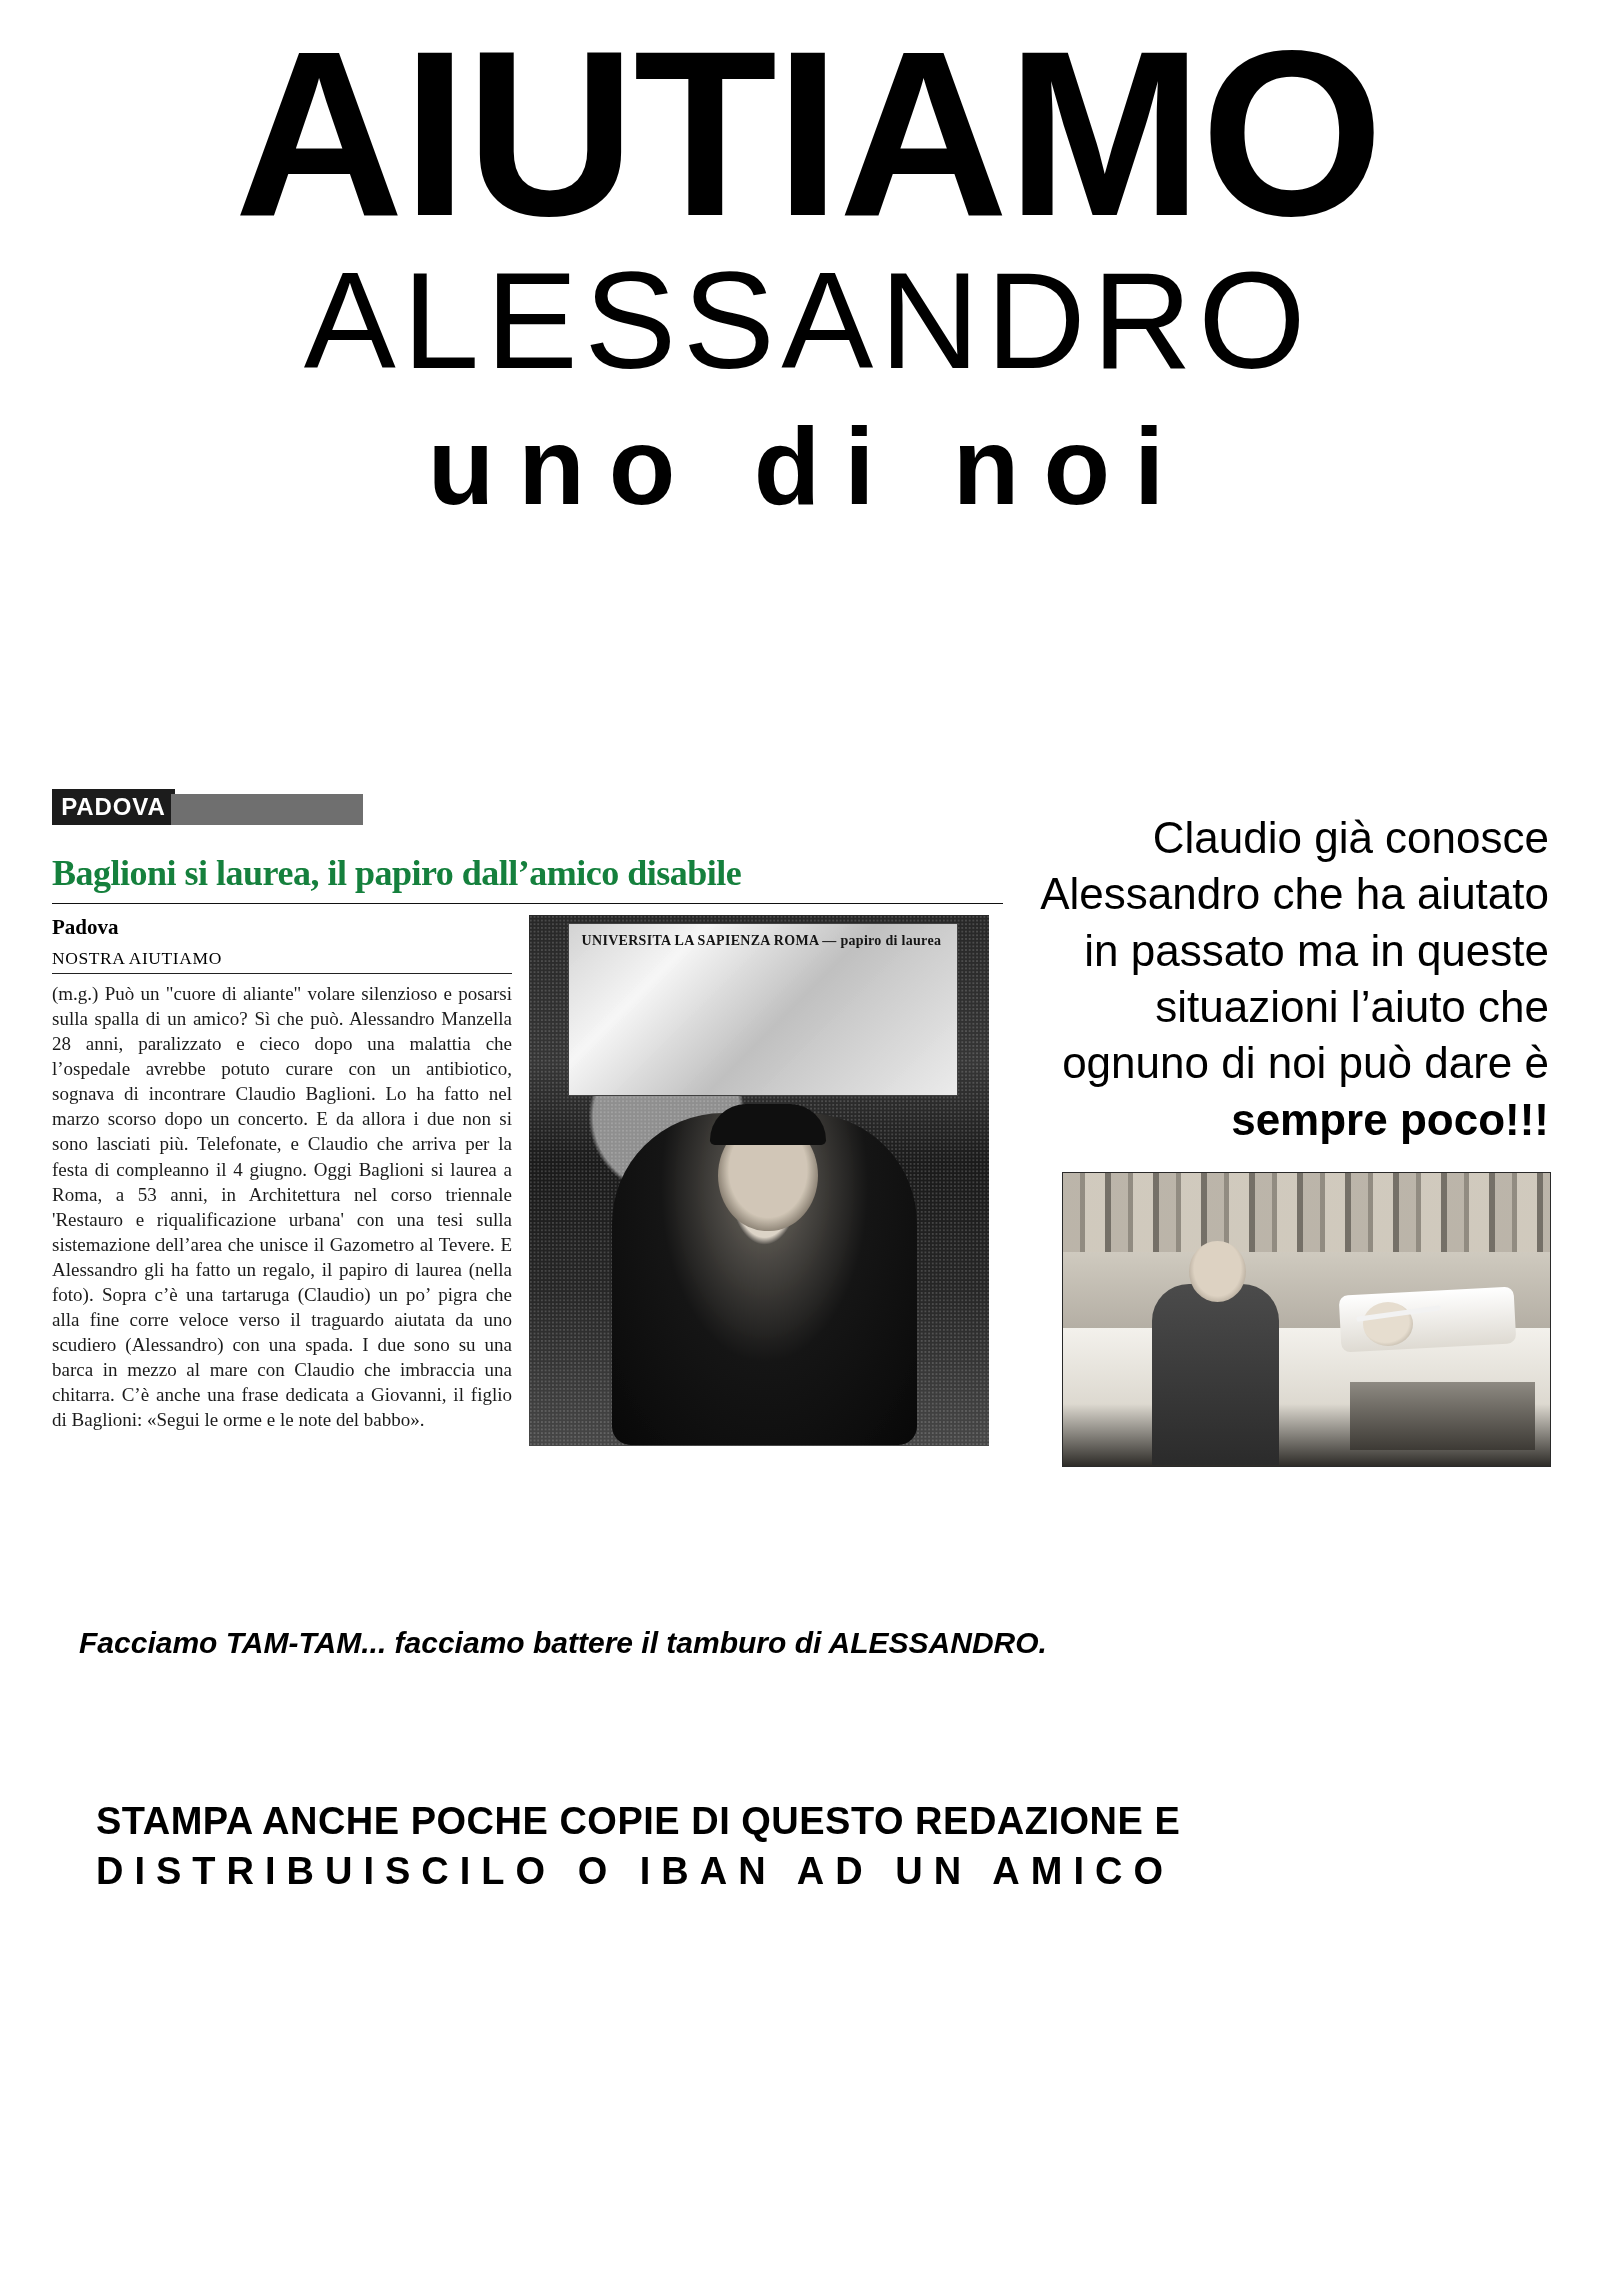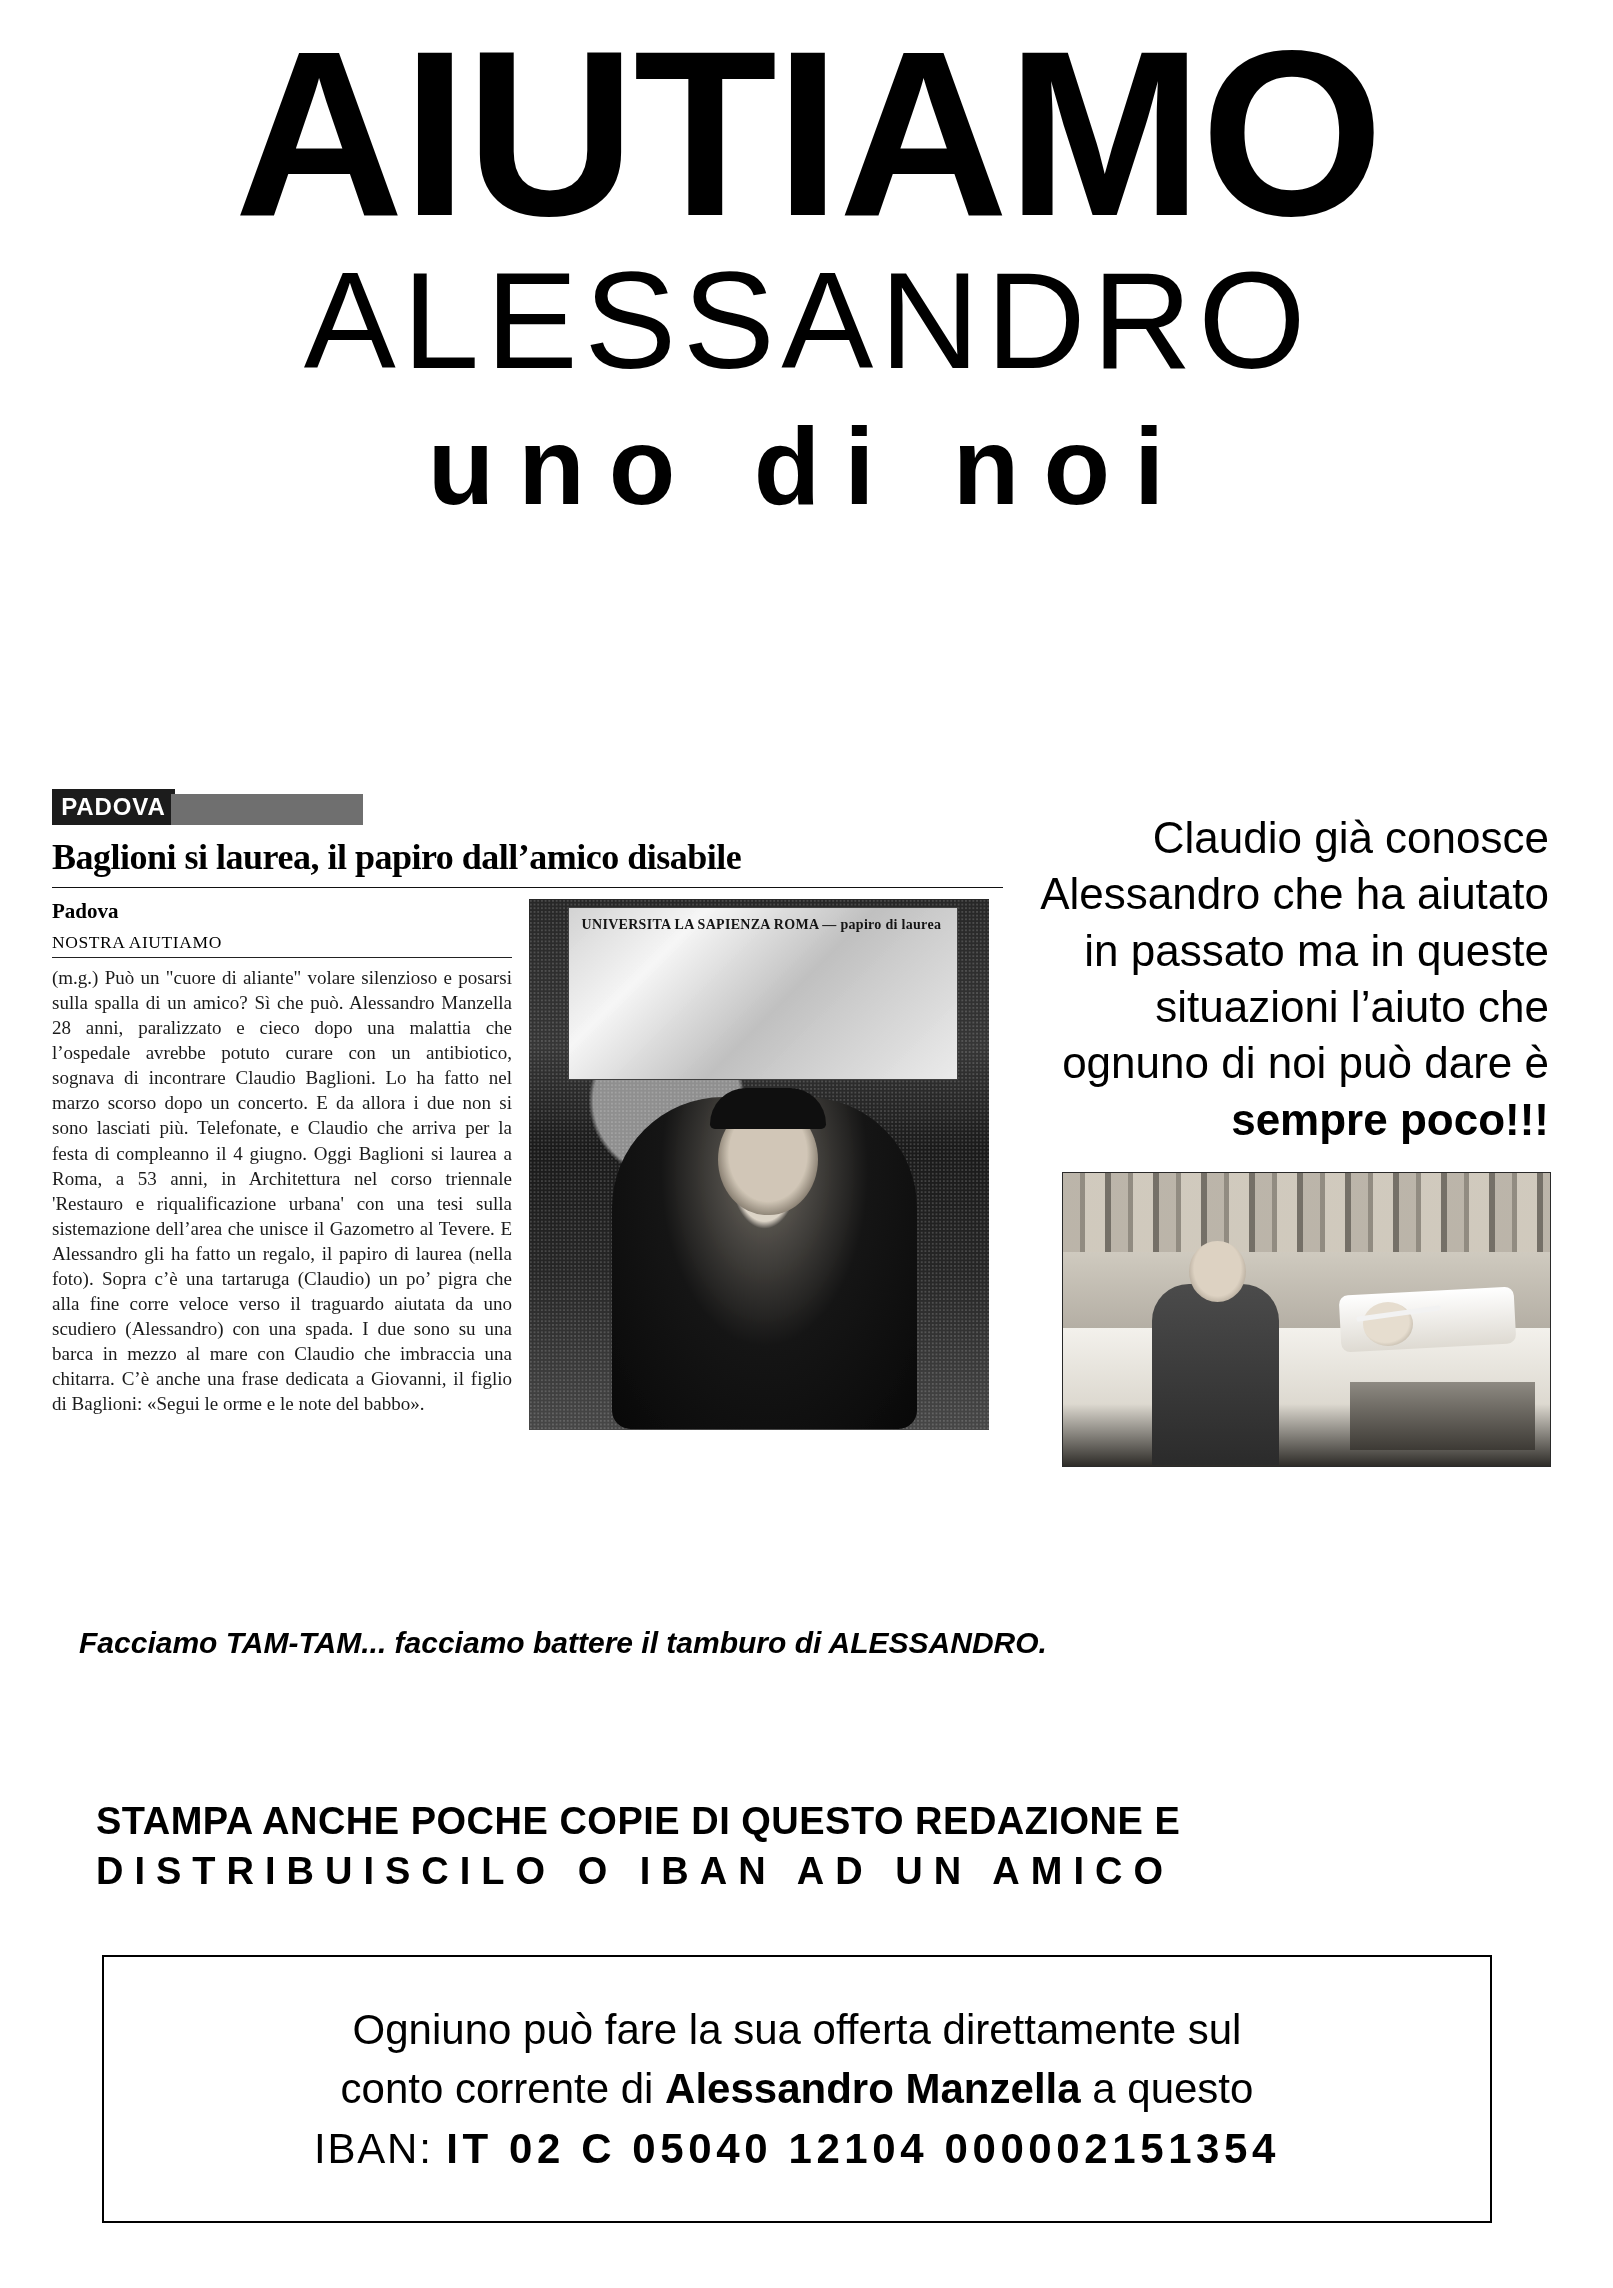--- a/index.html
+++ b/index.html
@@ -83,22 +83,22 @@
     width: 192px;
     height: 31px;
     vertical-align: bottom;
     margin-left: -3.7px;
   }
   .clip-headline {
     font-family: "Liberation Serif", serif;
     font-weight: bold;
     font-size: 36px;
     letter-spacing: -0.5px;
-    margin-top: 11px;
-    color: #000000;
+    margin-top: 27px;
+    color: #15803d;
     white-space: nowrap;
   }
   .clip-rule {
     border-top: 1.8px solid #111;
     margin-top: 9.2px;
     width: 951px;
   }
   .clip-body {
     margin-top: 11px;
     display: flex;
@@ -361,22 +361,15 @@
     </div>
   </div>
 
   <div class="tamtam">Facciamo TAM-TAM... facciamo battere il tamburo di ALESSANDRO.</div>
 
   <div class="stampa">
     <div class="stampa-l1">STAMPA ANCHE POCHE COPIE DI QUESTO REDAZIONE E</div>
     <div class="stampa-l2">DISTRIBUISCILO  O  IBAN  AD  UN  AMICO</div>
   </div>
 
-  <div class="iban-box">
-    <div class="iban-inner">
-      <div>Ogniuno può fare la sua offerta direttamente sul</div>
-      <div><span>conto corrente di </span><b>Alessandro Manzella</b><span> a questo</span></div>
-      <div class="iban-line3"><span>IBAN:</span> <span class="iban-num">IT  02  C  05040  12104  000002151354</span></div>
-    </div>
-  </div>
 
 </div>
 
 
 </body></html>

